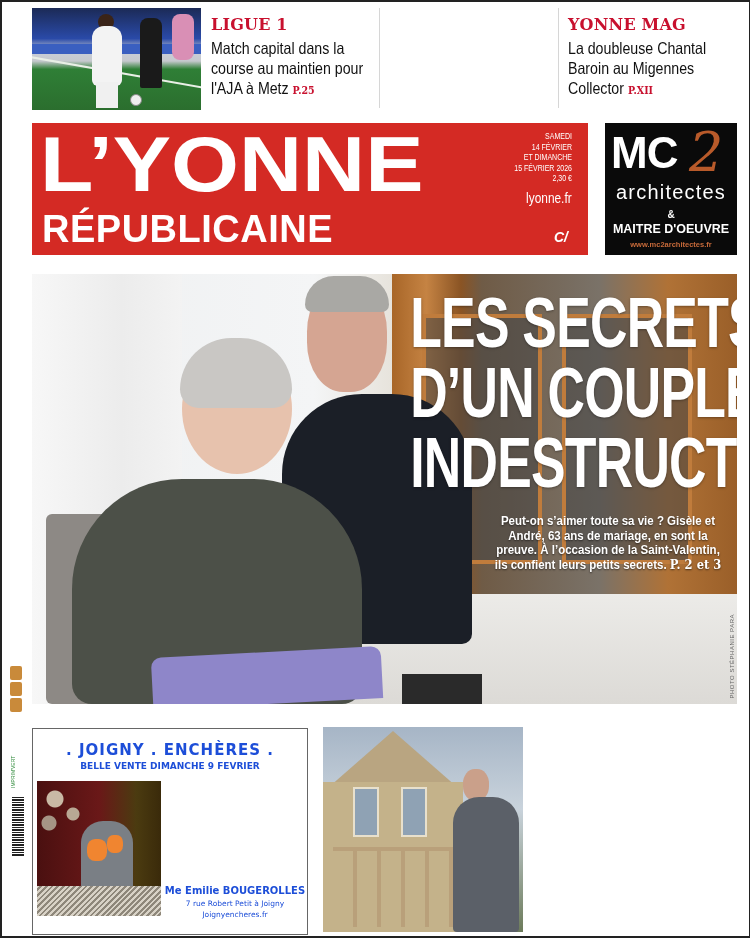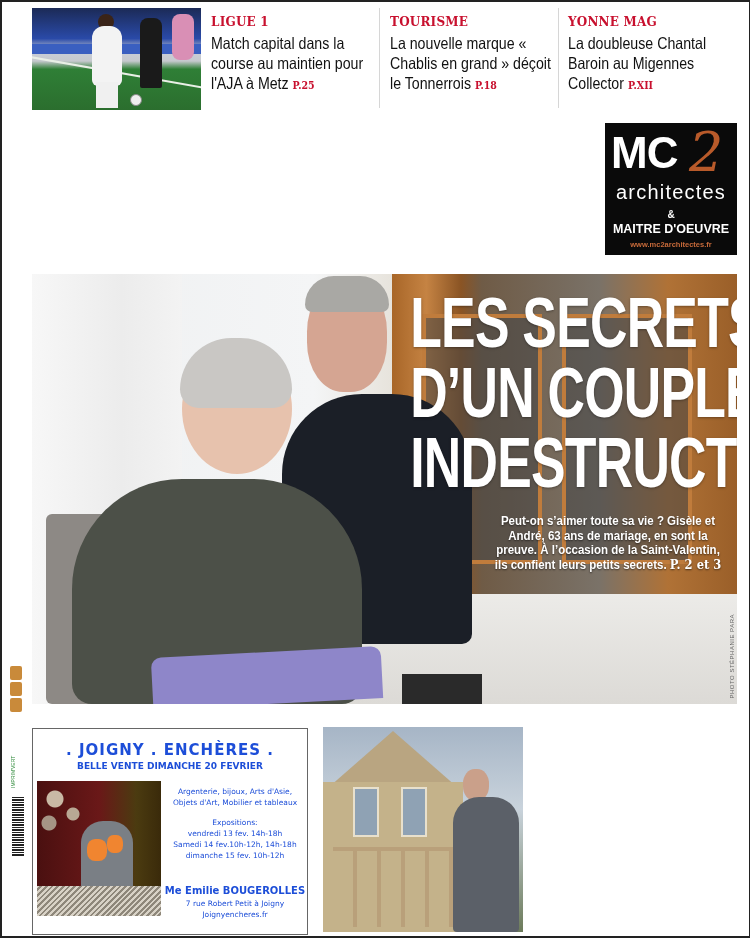--- a/index.html
+++ b/index.html
@@ -13,21 +13,21 @@
     .teaser-photo .stripe { position: absolute; left: 0; right: 0; top: 36px; height: 10px; background: #3a5fc0; }
     .teaser-photo .line { position: absolute; left: -10px; width: 220px; top: 66px; height: 2px; background: #e9efe6; transform: rotate(10deg); }
     .teaser-photo .player { position: absolute; left: 60px; top: 18px; width: 30px; height: 60px; background: #f3f3f3; border-radius: 12px 12px 6px 6px; }
     .teaser-photo .player-head { position: absolute; left: 66px; top: 6px; width: 16px; height: 16px; border-radius: 50%; background: #3a2418; }
     .teaser-photo .legs { position: absolute; left: 64px; top: 74px; width: 22px; height: 26px; background: #f0f0f0; }
     .teaser-photo .ref { position: absolute; left: 108px; top: 10px; width: 22px; height: 70px; background: #1a1a1a; border-radius: 8px 8px 2px 2px; }
     .teaser-photo .sub { position: absolute; left: 140px; top: 6px; width: 22px; height: 46px; background: #d98fb5; border-radius: 8px; }
     .teaser-photo .ball { position: absolute; left: 98px; top: 86px; width: 12px; height: 12px; border-radius: 50%; background: #eee; border: 1px solid #888; }
 
     .teaser { position: absolute; top: 13px; }
-    .teaser .kicker { font-family: "DejaVu Serif", serif; font-weight: bold; color: #c8102e; font-size: 12px; letter-spacing: 0.2px; }
+    .teaser .kicker { font-family: "DejaVu Serif", serif; font-weight: bold; color: #c8102e; font-size: 16px; letter-spacing: 0.2px; }
     .teaser .headline { font-family: "Liberation Sans Narrow", "Liberation Sans", sans-serif; font-size: 16.5px; line-height: 20px; color: #111; margin-top: 4px; transform: scaleX(0.86); transform-origin: left top; width: 190px; }
     .teaser .pg { font-family: "DejaVu Serif", serif; font-weight: bold; color: #c8102e; font-size: 11px; }
     .teaser-1 { left: 209px; }
     .teaser-2 { left: 388px; }
     .teaser-3 { left: 566px; }
     .vdiv { position: absolute; top: 6px; width: 1px; height: 100px; background: #d6d6d6; }
 
     
     .masthead { position: absolute; left: 30px; top: 121px; width: 556px; height: 132px; background: #d42a24; }
     .mast-title { position: absolute; left: 8px; top: -4px; color: #fff; font-weight: bold; font-size: 78px; letter-spacing: 0px; line-height: 90px; font-family: "Liberation Sans", sans-serif; transform: scaleX(1.12); transform-origin: left top; }
@@ -126,38 +126,44 @@
   <div class="teaser teaser-1">
     <div class="kicker">LIGUE 1</div>
     <div class="headline">
       <span>Match capital dans la course au maintien pour l'AJA à Metz</span>
       <span class="pg">P.25</span>
     </div>
   </div>
 
   <div class="vdiv" style="left:377px"></div>
 
-  <div class="teaser teaser-2">
-    <div class="kicker">TOURISME</div>
-    <div class="headline">
-      <span>La nouvelle marque « Chablis en grand » déçoit le Tonnerrois</span>
-      <span class="pg">P.18</span>
-    </div>
-  </div>
 
   <div class="vdiv" style="left:556px"></div>
 
   <div class="teaser teaser-3">
     <div class="kicker">YONNE MAG</div>
     <div class="headline">
       <span>La doubleuse Chantal Baroin au Migennes Collector</span>
       <span class="pg">P.XII</span>
     </div>
   </div>
 
+  <div class="masthead">
+    <div class="mast-title">L’YONNE</div>
+    <div class="mast-sub">RÉPUBLICAINE</div>
+    <div class="mast-date">
+      <div>SAMEDI</div>
+      <div>14 FÉVRIER</div>
+      <div>ET DIMANCHE</div>
+      <div>15 FÉVRIER 2026</div>
+      <div>2,30 €</div>
+    </div>
+    <div class="mast-site">lyonne.fr</div>
+    <div class="mast-logo">C/</div>
+  </div>
 
   <div class="ad-mc2">
     <div class="mc2-mark">MC</div>
     <div class="mc2-two">2</div>
     <div class="mc2-arch">architectes</div>
     <div class="mc2-amp">&amp;</div>
     <div class="mc2-maitre">MAITRE D'OEUVRE</div>
     <div class="mc2-url">www.mc2architectes.fr</div>
   </div>
 
@@ -193,34 +199,25 @@
   <div class="strip">
     <div class="badge"></div>
     <div class="badge"></div>
     <div class="badge"></div>
     <div class="leaf">IMPRIM'VERT</div>
   </div>
   <div class="barcode"></div>
 
   <div class="ad-joigny">
     <div class="aj-title">. JOIGNY . ENCHÈRES .</div>
-    <div class="aj-sub">BELLE VENTE DIMANCHE 20 FEVRIER</div>
+    <div class="aj-sub">BELLE VENTE DIMANCHE 9 FEVRIER</div>
     <div class="aj-photo">
       <div class="flowers"></div>
       <div class="vase"></div>
       <div class="cloth"></div>
-    </div>
-    <div class="aj-text">
-      <div>Argenterie, bijoux, Arts d'Asie,</div>
-      <div>Objets d'Art, Mobilier et tableaux</div>
-      <div class="gap"></div>
-      <div>Expositions:</div>
-      <div>vendredi 13 fev. 14h-18h</div>
-      <div>Samedi 14 fev.10h-12h, 14h-18h</div>
-      <div>dimanche 15 fev. 10h-12h</div>
     </div>
     <div class="aj-bottom">
       <div class="aj-name">Me Emilie BOUGEROLLES</div>
       <div class="aj-small">7 rue Robert Petit à Joigny</div>
       <div class="aj-small">Joignyencheres.fr</div>
     </div>
   </div>
 
   <div class="house-photo">
     <div class="roof"></div>

